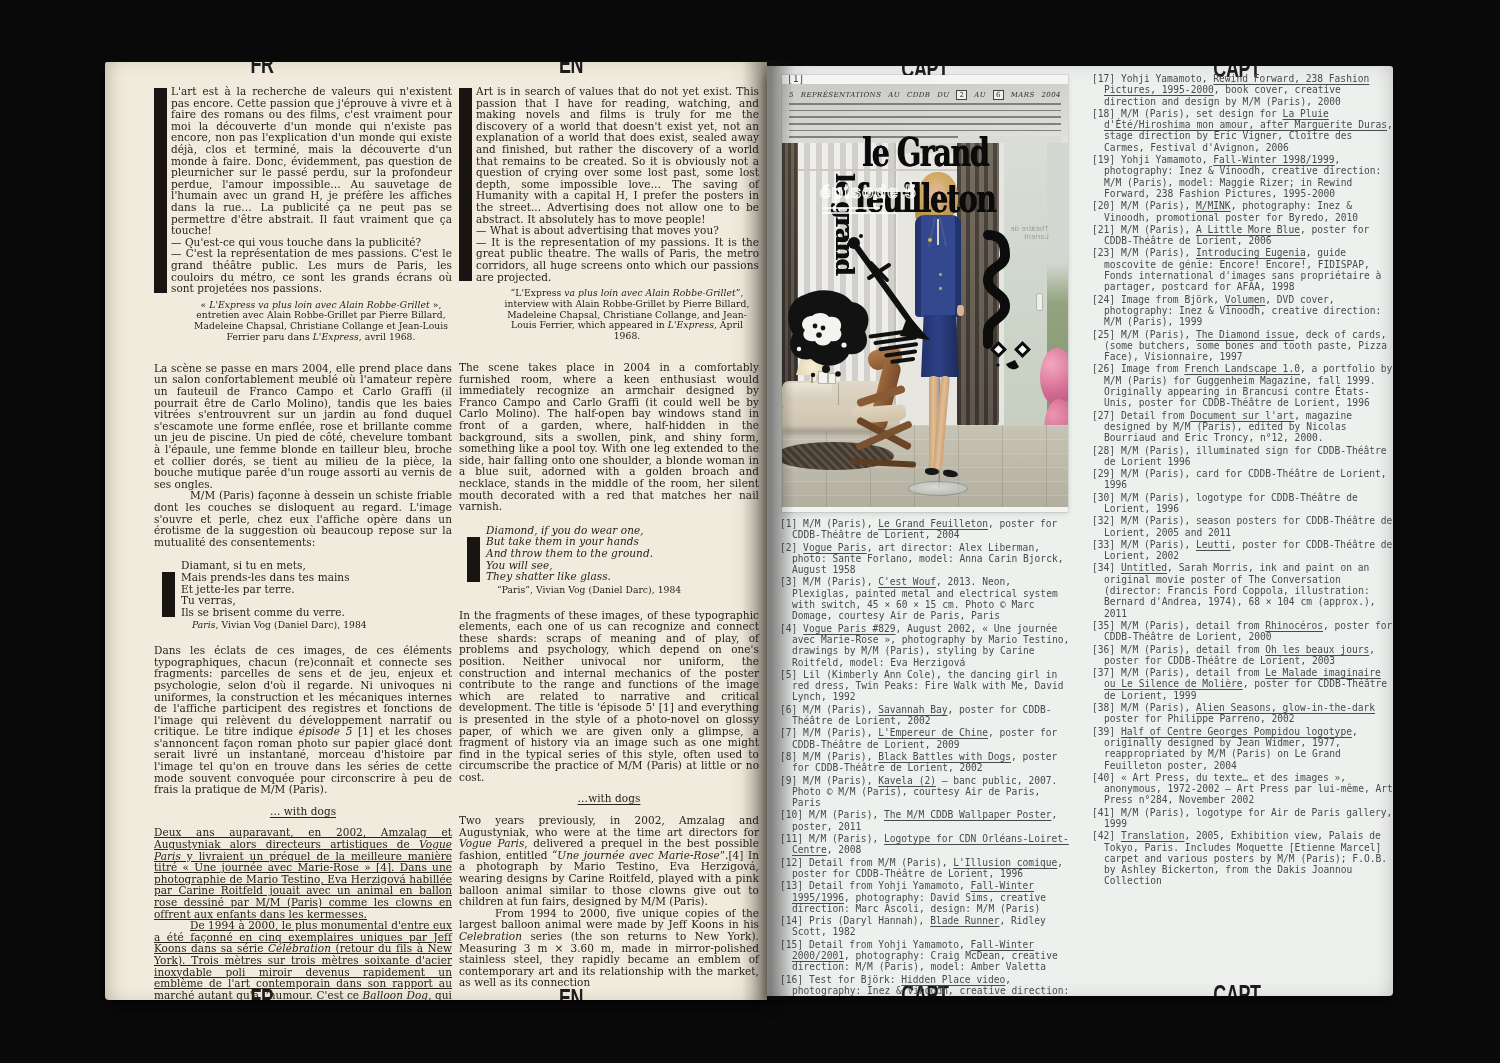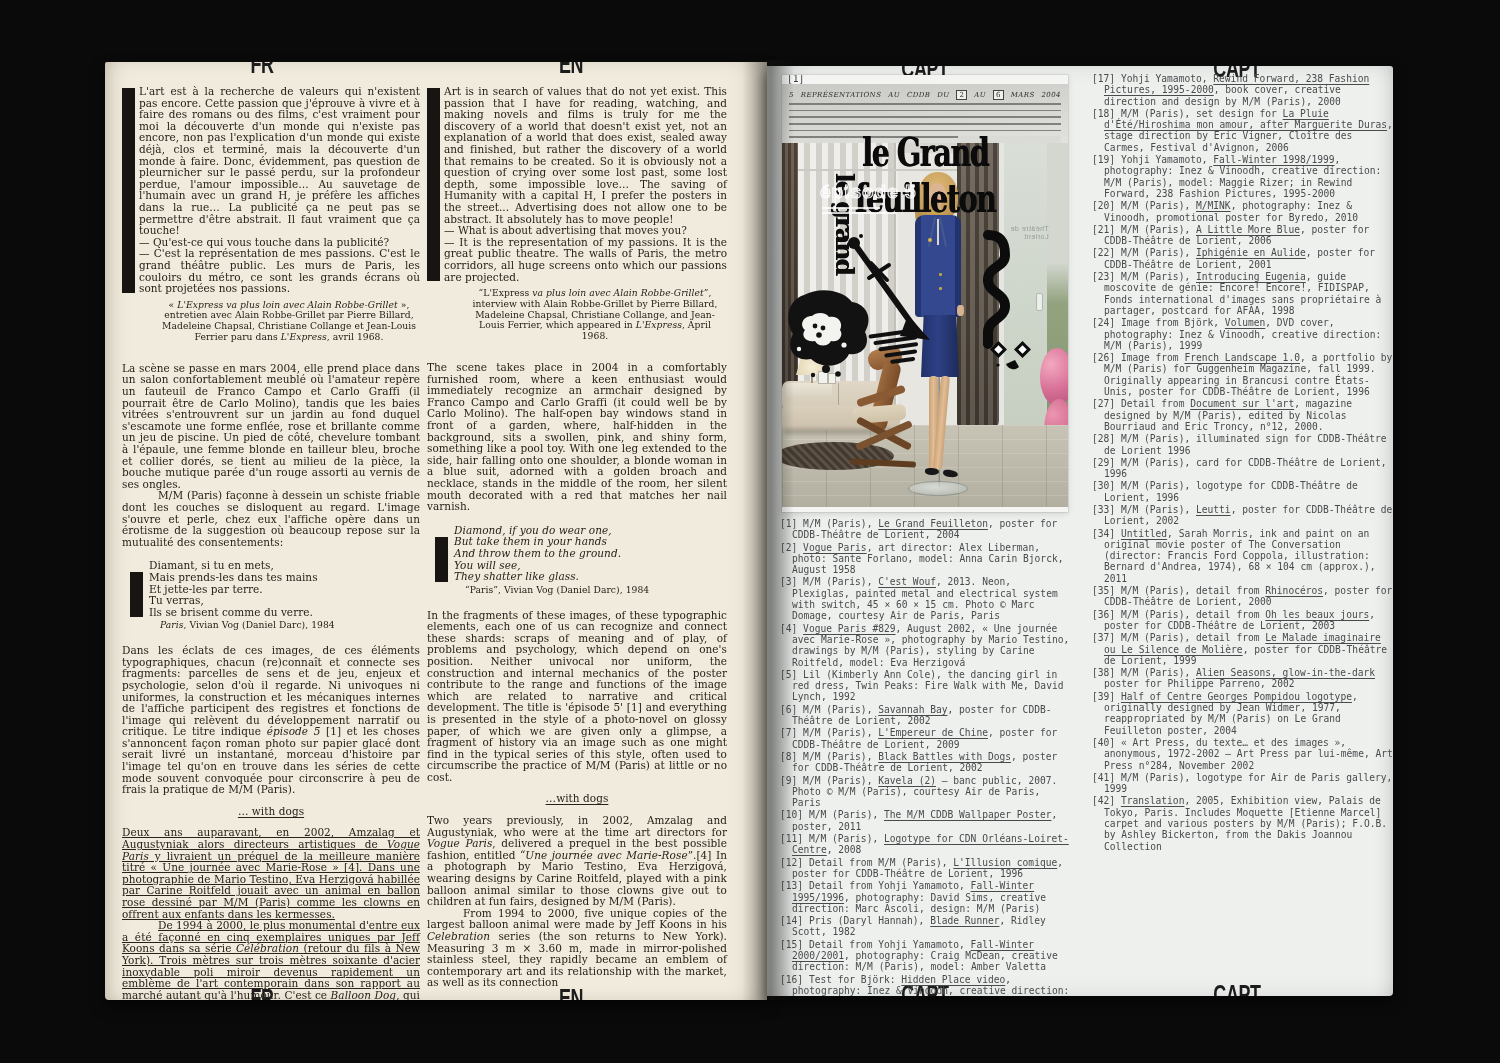--- a/index.html
+++ b/index.html
@@ -12,21 +12,21 @@
   #page-right{left:767px;top:66px;width:626px;height:930px;background:#eef0ee;
     border-radius:0 3px 4px 0;
     box-shadow:inset 30px 0 40px -26px rgba(30,35,35,.45), inset -12px 0 18px -12px rgba(40,40,40,.25), 0 6px 14px rgba(0,0,0,.6);}
   
   .runhead{position:absolute;width:120px;margin-left:-60px;text-align:center;
     font-family:"Liberation Sans",sans-serif;font-weight:700;font-size:23px;color:#1c1c1c;
     letter-spacing:-.5px;transform:scale(.78,1.15);}
   .rh-top{top:-11px;} .rh-bot{bottom:-12px;}
 
   
-  .col{position:absolute;font-size:10.5px;line-height:11.6px;color:#27211a;letter-spacing:.05px;}
+  .col{position:absolute;font-size:10.5px;line-height:11.6px;color:#27211a;letter-spacing:.05px;margin-left:32px;}
   #fr-col{left:17px;top:24px;width:298px;}
   #en-col{left:322px;top:24px;width:300px;}
   .blk{position:relative;}
   .pt{text-align:justify;}
   .quote{padding-left:17px;}
   .qbar{position:absolute;left:0;top:2px;bottom:2px;width:13px;background:#171411;}
   .poem{padding-left:27px;}
   .poem .qbar{left:8px;top:12px;bottom:1px;}
   .poem .pt{text-align:left;}
   .cite{font-size:9.2px;line-height:10.8px;padding-left:40px;padding-right:4px;}
@@ -401,28 +401,29 @@
         <div class="cap"><span>[14] Pris (Daryl Hannah), </span><span class="un">Blade Runner</span><span>, Ridley Scott, 1982</span></div>
         <div class="cap"><span>[15] Detail from Yohji Yamamoto, </span><span class="un">Fall-Winter 2000/2001</span><span>, photography: Craig McDean, creative direction: M/M (Paris), model: Amber Valetta</span></div>
         <div class="cap"><span>[16] Test for Björk: </span><span class="un">Hidden Place video</span><span>, photography: Inez &amp; Vinoodh, creative direction: M/M (Paris), 2001</span></div>
       </div>
     <div class="capcol" id="capt-col2">
         <div class="cap"><span>[17] Yohji Yamamoto, </span><span class="un">Rewind Forward, 238 Fashion Pictures, 1995-2000</span><span>, book cover, creative direction and design by M/M (Paris), 2000</span></div>
         <div class="cap"><span>[18] M/M (Paris), set design for </span><span class="un">La Pluie d'Été/Hiroshima mon amour, after Marguerite Duras</span><span>, stage direction by Eric Vigner, Cloître des Carmes, Festival d'Avignon, 2006</span></div>
         <div class="cap"><span>[19] Yohji Yamamoto, </span><span class="un">Fall-Winter 1998/1999</span><span>, photography: Inez &amp; Vinoodh, creative direction: M/M (Paris), model: Maggie Rizer; in Rewind Forward, 238 Fashion Pictures, 1995-2000</span></div>
         <div class="cap"><span>[20] M/M (Paris), </span><span class="un">M/MINK</span><span>, photography: Inez &amp; Vinoodh, promotional poster for Byredo, 2010</span></div>
         <div class="cap"><span>[21] M/M (Paris), </span><span class="un">A Little More Blue</span><span>, poster for CDDB-Théâtre de Lorient, 2006</span></div>
-        <div class="cap"><span>[22] M/M (Paris), </span><span class="un">Iphigénie en Aulide</span><span>, poster for CDDB-Théâtre de Lorient, 2001</span></div>
         <div class="cap"><span>[23] M/M (Paris), </span><span class="un">Introducing Eugenia</span><span>, guide moscovite de génie: Encore! Encore!, FIDISPAP, Fonds international d'images sans propriétaire à partager, postcard for AFAA, 1998</span></div>
         <div class="cap"><span>[24] Image from Björk, </span><span class="un">Volumen</span><span>, DVD cover, photography: Inez &amp; Vinoodh, creative direction: M/M (Paris), 1999</span></div>
+        <div class="cap"><span>[25] M/M (Paris), </span><span class="un">The Diamond issue</span><span>, deck of cards, (some butchers, some bones and tooth paste, Pizza Face), Visionnaire, 1997</span></div>
         <div class="cap"><span>[26] Image from </span><span class="un">French Landscape 1.0</span><span>, a portfolio by M/M (Paris) for Guggenheim Magazine, fall 1999. Originally appearing in Brancusi contre États-Unis, poster for CDDB-Théâtre de Lorient, 1996</span></div>
         <div class="cap"><span>[27] Detail from </span><span class="un">Document sur l'art</span><span>, magazine designed by M/M (Paris), edited by Nicolas Bourriaud and Eric Troncy, n°12, 2000.</span></div>
         <div class="cap"><span>[28] M/M (Paris), illuminated sign for CDDB-Théâtre de Lorient 1996</span></div>
         <div class="cap"><span>[29] M/M (Paris), card for CDDB-Théâtre de Lorient, 1996</span></div>
         <div class="cap"><span>[30] M/M (Paris), logotype for CDDB-Théâtre de Lorient, 1996</span></div>
+        <div class="cap"><span>[32] M/M (Paris), season posters for CDDB-Théâtre de Lorient, 2005 and 2011</span></div>
         <div class="cap"><span>[33] M/M (Paris), </span><span class="un">Leutti</span><span>, poster for CDDB-Théâtre de Lorient, 2002</span></div>
         <div class="cap"><span>[34] </span><span class="un">Untitled</span><span>, Sarah Morris, ink and paint on an original movie poster of The Conversation (director: Francis Ford Coppola, illustration: Bernard d'Andrea, 1974), 68 × 104 cm (approx.), 2011</span></div>
         <div class="cap"><span>[35] M/M (Paris), detail from </span><span class="un">Rhinocéros</span><span>, poster for CDDB-Théâtre de Lorient, 2000</span></div>
         <div class="cap"><span>[36] M/M (Paris), detail from </span><span class="un">Oh les beaux jours</span><span>, poster for CDDB-Théâtre de Lorient, 2003</span></div>
         <div class="cap"><span>[37] M/M (Paris), detail from </span><span class="un">Le Malade imaginaire ou Le Silence de Molière</span><span>, poster for CDDB-Théâtre de Lorient, 1999</span></div>
         <div class="cap"><span>[38] M/M (Paris), </span><span class="un">Alien Seasons, glow-in-the-dark</span><span> poster for Philippe Parreno, 2002</span></div>
         <div class="cap"><span>[39] </span><span class="un">Half of Centre Georges Pompidou logotype</span><span>, originally designed by Jean Widmer, 1977, reappropriated by M/M (Paris) on Le Grand Feuilleton poster, 2004</span></div>
         <div class="cap"><span>[40] « Art Press, du texte… et des images », anonymous, 1972-2002 – Art Press par lui-même, Art Press n°284, November 2002</span></div>
         <div class="cap"><span>[41] M/M (Paris), logotype for Air de Paris gallery, 1999</span></div>
         <div class="cap"><span>[42] </span><span class="un">Translation</span><span>, 2005, Exhibition view, Palais de Tokyo, Paris. Includes Moquette [Etienne Marcel] carpet and various posters by M/M (Paris); F.O.B. by Ashley Bickerton, from the Dakis Joannou Collection</span></div>

